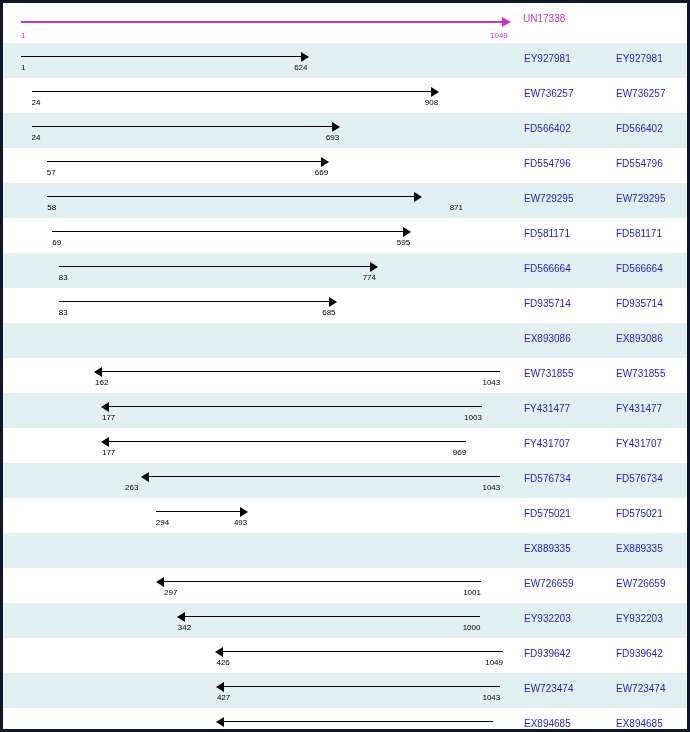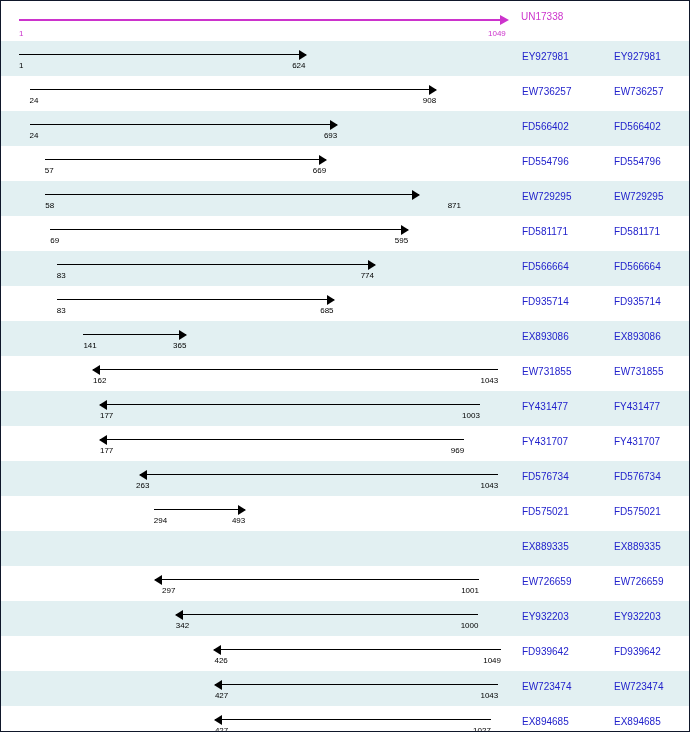--- a/index.html
+++ b/index.html
@@ -8,21 +8,21 @@
     background: #ffffff;
   }
   body {
     font-family: "Liberation Sans", sans-serif;
   }
   #page {
     position: relative;
     width: 690px;
     height: 732px;
     box-sizing: border-box;
-    border: 1px solid #0f172a;
+    border: 3px solid #0f172a;
     background: #ffffff;
     overflow: hidden;
   }
   
   #ref-row {
     position: absolute;
     left: 0;
     top: 8px;
     width: 690px;
     height: 30px;
@@ -253,28 +253,20 @@
             <div class="bar"></div>
             <div class="head-right"></div>
           </div>
           <div class="coord start" style="left: 55.7137px;">83</div>
           <div class="coord end" style="left: 332.588px;">685</div>
         </div>
         <a class="acc left">FD935714</a>
         <a class="acc right">FD935714</a>
       </div>
       <div class="row alt">
-        <div class="track">
-          <div class="hsp" style="left: 82.3893px; width: 103.023px;">
-            <div class="bar"></div>
-            <div class="head-right"></div>
-          </div>
-          <div class="coord start" style="left: 82.3893px;">141</div>
-          <div class="coord end" style="left: 185.412px;">365</div>
-        </div>
         <a class="acc left">EX893086</a>
         <a class="acc right">EX893086</a>
       </div>
       <div class="row">
         <div class="track">
           <div class="hsp" style="left: 92.0477px; width: 405.193px;">
             <div class="bar"></div>
             <div class="head-left"></div>
           </div>
           <div class="coord start" style="left: 92.0477px;">162</div>
@@ -306,21 +298,21 @@
         </div>
         <a class="acc left">FY431707</a>
         <a class="acc right">FY431707</a>
       </div>
       <div class="row alt">
         <div class="track">
           <div class="hsp" style="left: 138.5px; width: 358.74px;">
             <div class="bar"></div>
             <div class="head-left"></div>
           </div>
-          <div class="coord start" style="left: 135px;">263</div>
+          <div class="coord start" style="left: 122px;">263</div>
           <div class="coord end" style="left: 497.24px;">1043</div>
         </div>
         <a class="acc left">FD576734</a>
         <a class="acc right">FD576734</a>
       </div>
       <div class="row">
         <div class="track">
           <div class="hsp" style="left: 152.758px; width: 91.5248px;">
             <div class="bar"></div>
             <div class="head-right"></div>

